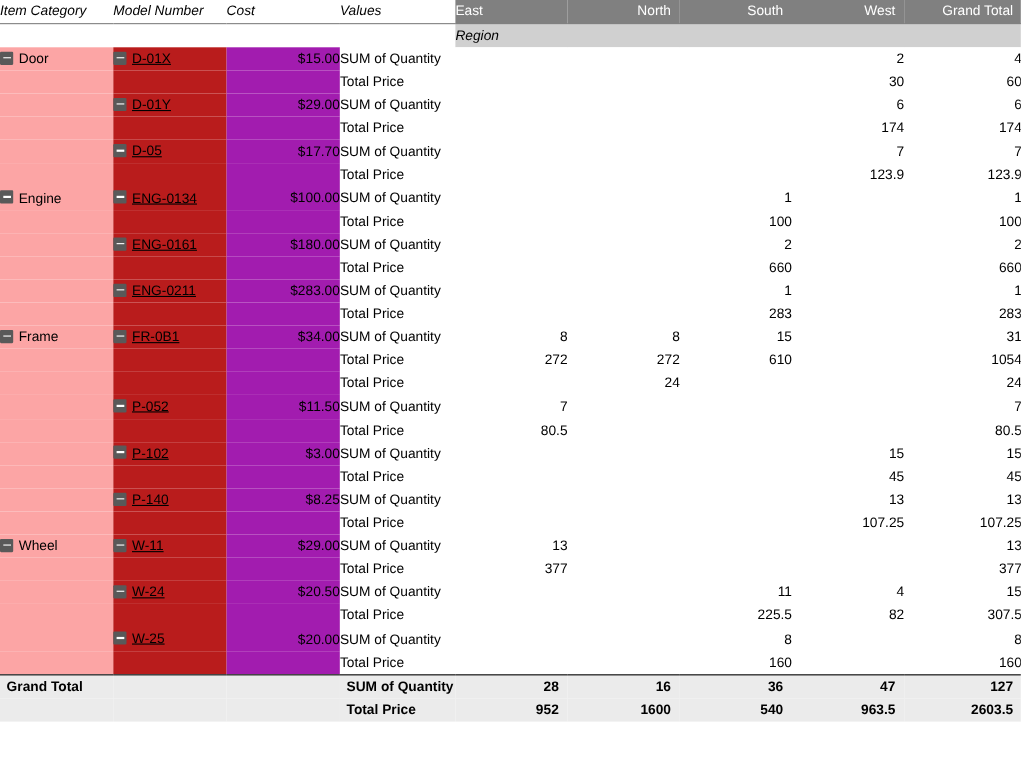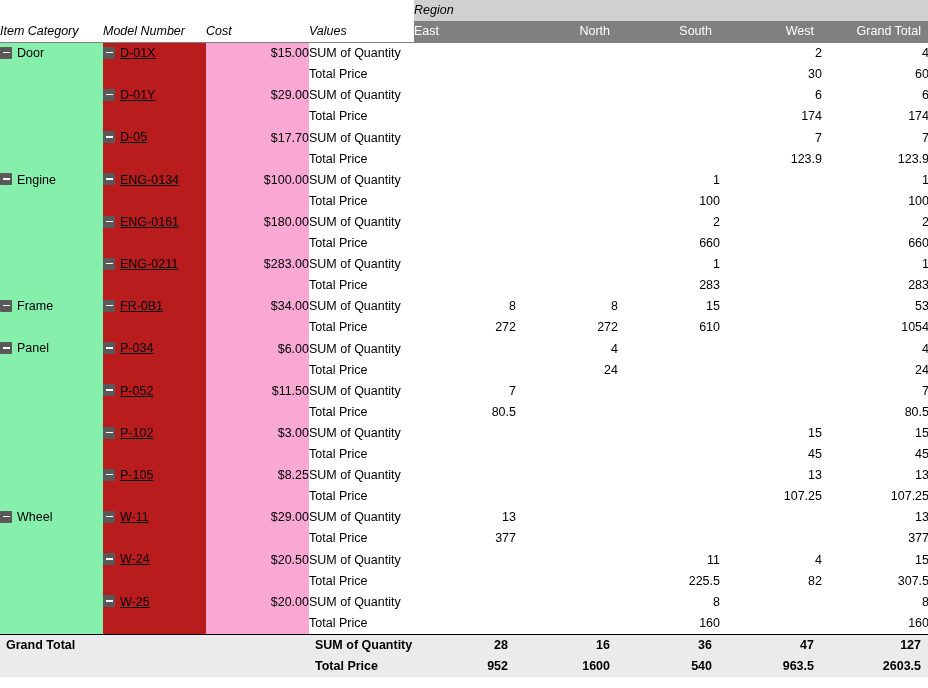--- a/index.html
+++ b/index.html
@@ -63,32 +63,32 @@
     border-bottom: 1px solid #808080;
   }
   .hdr-col.right {
     text-align: right;
     padding-right: 8px;
     padding-left: 0;
   }
 
   
   .cat-cell {
-    background: #86efac;
+    background: #fca5a5;
     padding-left: 6px;
     white-space: nowrap;
   }
   .model-cell {
     background: #b91c1c;
     padding-left: 8px;
     white-space: nowrap;
     text-decoration: underline;
   }
   .cost-cell {
-    background: #f9a8d4;
+    background: #a21caf;
     text-align: right;
     padding-right: 8px;
     white-space: nowrap;
   }
   .values-cell {
     background: #ffffff;
     padding-left: 6px;
     white-space: nowrap;
   }
   .data-cell {
@@ -163,37 +163,37 @@
       <col class="c-cost">
       <col class="c-values">
     <col class="c-data">
       <col class="c-data">
       <col class="c-data">
       <col class="c-data">
       <col class="c-total">
   </colgroup>
   <thead>
     <tr>
-      <td class="hdr-region-cell"></td>
-      <td class="hdr-region-cell"></td>
-      <td class="hdr-region-cell"></td>
-      <td class="hdr-region-cell"></td>
-      <td class="hdr-region-span" colspan="5">Region</td>
-    </tr>
-    <tr>
       <td class="hdr-field">Item Category</td>
       <td class="hdr-field">Model Number</td>
       <td class="hdr-field">Cost</td>
       <td class="hdr-field">Values</td>
       <td class="hdr-col">East</td>
       <td class="hdr-col right">North</td>
       <td class="hdr-col right">South</td>
       <td class="hdr-col right">West</td>
       <td class="hdr-col right">Grand Total</td>
     </tr>
+    <tr>
+      <td class="hdr-region-cell"></td>
+      <td class="hdr-region-cell"></td>
+      <td class="hdr-region-cell"></td>
+      <td class="hdr-region-cell"></td>
+      <td class="hdr-region-span" colspan="5">Region</td>
+    </tr>
   </thead>
   <tbody id="pivot-body">
       <tr>
         <td class="cat-cell"><span class="pm-btn"><span></span></span><span class="lbl">Door</span></td>
         <td class="model-cell"><span class="pm-btn"><span></span></span><span class="lbl">D-01X</span></td>
         <td class="cost-cell">$15.00</td>
         <td class="values-cell">SUM of Quantity</td>
         <td class="data-cell"></td>
         <td class="data-cell"></td>
         <td class="data-cell"></td>
@@ -323,45 +323,34 @@
       </tr>
       <tr>
         <td class="cat-cell"><span class="pm-btn"><span></span></span><span class="lbl">Frame</span></td>
         <td class="model-cell"><span class="pm-btn"><span></span></span><span class="lbl">FR-0B1</span></td>
         <td class="cost-cell">$34.00</td>
         <td class="values-cell">SUM of Quantity</td>
         <td class="data-cell">8</td>
         <td class="data-cell">8</td>
         <td class="data-cell">15</td>
         <td class="data-cell"></td>
-        <td class="grand-col">53</td>
+        <td class="grand-col">31</td>
       </tr>
       <tr>
         <td class="cat-cell"></td>
         <td class="model-cell"></td>
         <td class="cost-cell"></td>
         <td class="values-cell">Total Price</td>
         <td class="data-cell">272</td>
         <td class="data-cell">272</td>
         <td class="data-cell">610</td>
         <td class="data-cell"></td>
         <td class="grand-col">1054</td>
       </tr>
       <tr>
-        <td class="cat-cell"><span class="pm-btn"><span></span></span><span class="lbl">Panel</span></td>
-        <td class="model-cell"><span class="pm-btn"><span></span></span><span class="lbl">P-034</span></td>
-        <td class="cost-cell">$6.00</td>
-        <td class="values-cell">SUM of Quantity</td>
-        <td class="data-cell"></td>
-        <td class="data-cell">4</td>
-        <td class="data-cell"></td>
-        <td class="data-cell"></td>
-        <td class="grand-col">4</td>
-      </tr>
-      <tr>
         <td class="cat-cell"></td>
         <td class="model-cell"></td>
         <td class="cost-cell"></td>
         <td class="values-cell">Total Price</td>
         <td class="data-cell"></td>
         <td class="data-cell">24</td>
         <td class="data-cell"></td>
         <td class="data-cell"></td>
         <td class="grand-col">24</td>
       </tr>
@@ -404,21 +393,21 @@
         <td class="cost-cell"></td>
         <td class="values-cell">Total Price</td>
         <td class="data-cell"></td>
         <td class="data-cell"></td>
         <td class="data-cell"></td>
         <td class="data-cell">45</td>
         <td class="grand-col">45</td>
       </tr>
       <tr>
         <td class="cat-cell"></td>
-        <td class="model-cell"><span class="pm-btn"><span></span></span><span class="lbl">P-105</span></td>
+        <td class="model-cell"><span class="pm-btn"><span></span></span><span class="lbl">P-140</span></td>
         <td class="cost-cell">$8.25</td>
         <td class="values-cell">SUM of Quantity</td>
         <td class="data-cell"></td>
         <td class="data-cell"></td>
         <td class="data-cell"></td>
         <td class="data-cell">13</td>
         <td class="grand-col">13</td>
       </tr>
       <tr>
         <td class="cat-cell"></td>

